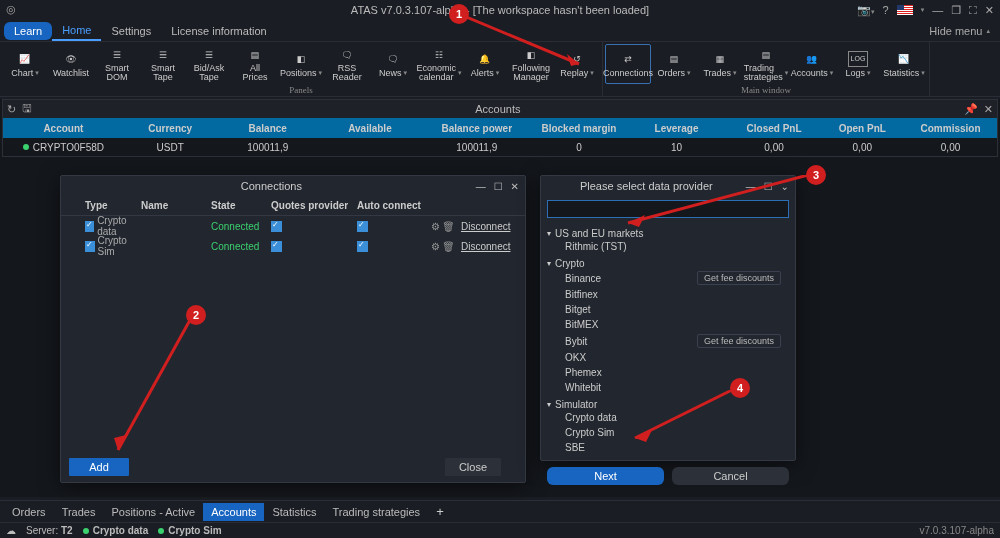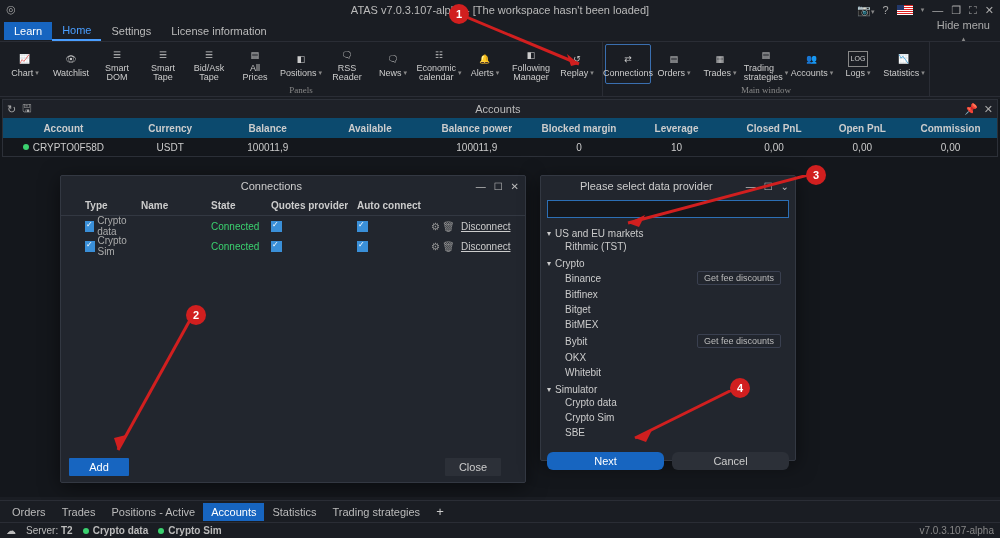--- a/index.html
+++ b/index.html
@@ -4,40 +4,40 @@
 <style>
 * { margin: 0; padding: 0; box-sizing: border-box; }
 body { width: 1000px; height: 538px; background: #1a1d23; color: #aaa; font-family: "Segoe UI", Arial, sans-serif; font-size: 11px; overflow: hidden; position: relative; }
 .titlebar { display: flex; align-items: center; justify-content: space-between; height: 20px; padding: 0 6px; background: #1a1d23; }
 .tb-left { display: flex; align-items: center; gap: 6px; }
 .tb-center { position: absolute; left: 50%; transform: translateX(-50%); color: #bbb; font-size: 11px; }
 .tb-right { display: flex; gap: 8px; align-items: center; }
 .icon { width: 14px; height: 14px; display: inline-block; }
 .menubar { display: flex; align-items: center; height: 22px; background: #1a1d23; border-bottom: 1px solid #2a2d35; }
 .menu-btn { padding: 3px 10px; color: #bbb; cursor: pointer; }
-.menu-btn.learn { background: #1765c0; color: #fff; border-radius: 0; margin-left: 4px; }
+.menu-btn.learn { background: #1765c0; color: #fff; border-radius: 6px; margin-left: 4px; }
 .menu-btn.active { color: #4a9eff; border-bottom: 2px solid #4a9eff; }
-.menu-right { margin-left: auto; padding-right: 10px; color: #aaa; display: flex; align-items: center; gap: 4px; flex-direction: column; }
+.menu-right { margin-left: auto; padding-right: 10px; color: #aaa; display: flex; align-items: center; gap: 4px; }
 .ribbon { display: flex; background: #1a1d23; border-bottom: 1px solid #2a2d35; height: 55px; }
 .rgroup { display: flex; flex-direction: column; align-items: center; border-right: 1px solid #2a2d35; padding: 2px 2px 0; }
 .rrow { display: flex; height: 40px; }
 .rbtn { display: flex; flex-direction: column; align-items: center; justify-content: center; width: 46px; height: 40px; cursor: pointer; color: #ccc; font-size: 9px; gap: 1px; }
 .rbtn.conn { border: 1px solid #3a6fb0; border-radius: 2px; }
 .rbtn .ric { height: 16px; display: flex; align-items: center; }
 .rbtn .rlab { display: flex; align-items: center; gap: 2px; }
 .caret { font-size: 7px; color: #888; }
 .rgroup-label { font-size: 9px; color: #888; padding: 1px 0; font-family: Liberation Serif, serif; }
 .content { position: relative; height: 398px; background: #14171c; }
 .accounts-panel { border: 1px solid #2c3038; margin: 2px; }
 .acc-head { display: flex; align-items: center; height: 18px; background: #1e2128; padding: 0 4px; }
 .acc-title { flex: 1; text-align: center; color: #bbb; font-size: 11px; }
 .acc-tools { display: flex; gap: 6px; }
 .acc-tbl { width: 100%; }
 .acc-th, .acc-tr { display: flex; }
-.acc-th { background: #0c4a6e; color: #ccc; font-weight: bold; height: 20px; }
+.acc-th { background: #0369a1; color: #ccc; font-weight: bold; height: 20px; }
 .acc-tr { height: 18px; color: #ccc; }
 .acc-cell { display: flex; align-items: center; justify-content: center; font-size: 10px; }
 .ac1{width:130px}.ac2{width:100px}.ac3{width:110px}.ac4{width:110px}.ac5{width:120px}.ac6{width:100px}.ac7{width:110px}.ac8{width:100px}.ac9{width:90px}.ac10{width:100px}
 .dot { width: 6px; height: 6px; border-radius: 50%; background: #3bd16f; display: inline-block; margin-right: 4px; }
 .pane { position: absolute; background: #22262e; border: 1px solid #333842; border-radius: 2px; box-shadow: 0 4px 20px rgba(0,0,0,.5); }
 .pane-conn { left: 60px; top: 76px; width: 466px; height: 308px; }
 .pane-prov { left: 540px; top: 76px; width: 256px; height: 286px; }
 .pane-head { display: flex; align-items: center; height: 20px; padding: 0 6px; }
 .pane-title { flex: 1; text-align: center; color: #ccc; font-size: 11px; }
 .win-ctrl { display: flex; gap: 8px; color: #bbb; font-size: 10px; }
@@ -369,20 +369,21 @@
             <span class="fee-btn">Get fee discounts</span>
           </div>
         <div class="prov-item">Bitfinex</div>
         <div class="prov-item">Bitget</div>
         <div class="prov-item">BitMEX</div>
         <div class="prov-item">
             <span>Bybit</span>
             <span class="fee-btn">Get fee discounts</span>
           </div>
         <div class="prov-item">OKX</div>
+        <div class="prov-item">Phemex</div>
         <div class="prov-item">Whitebit</div>
       </div>
       <div class="prov-group">
           <div class="prov-group-head">
             <span class="tri">▾</span>
             <span>Simulator</span>
           </div>
         <div class="prov-item">Crypto data</div>
         <div class="prov-item">Crypto Sim</div>
         <div class="prov-item">SBE</div>

